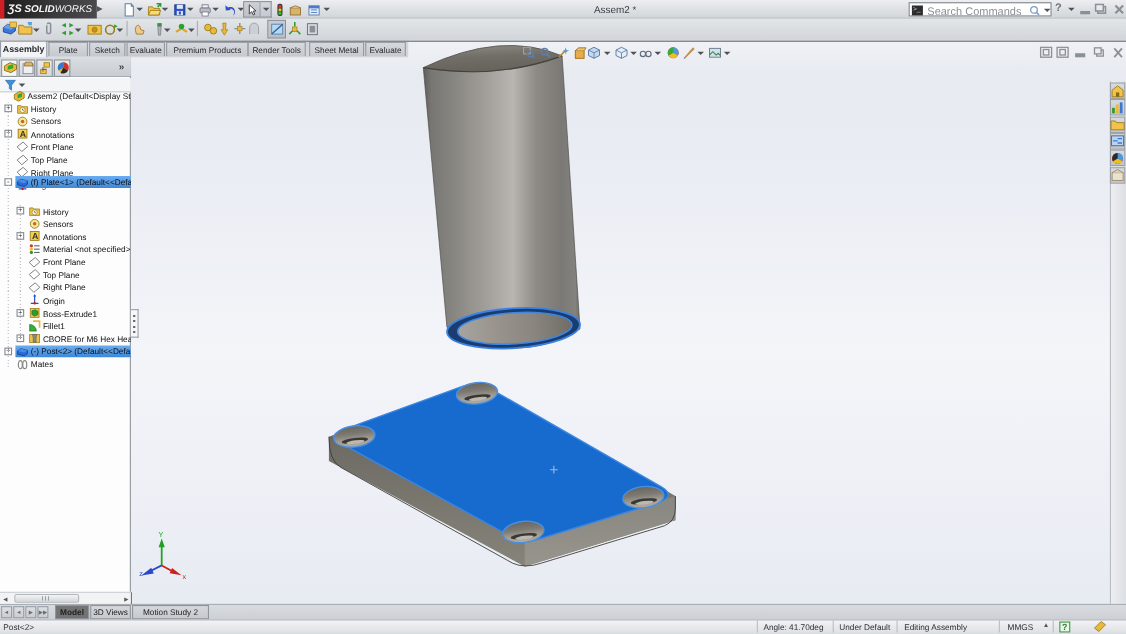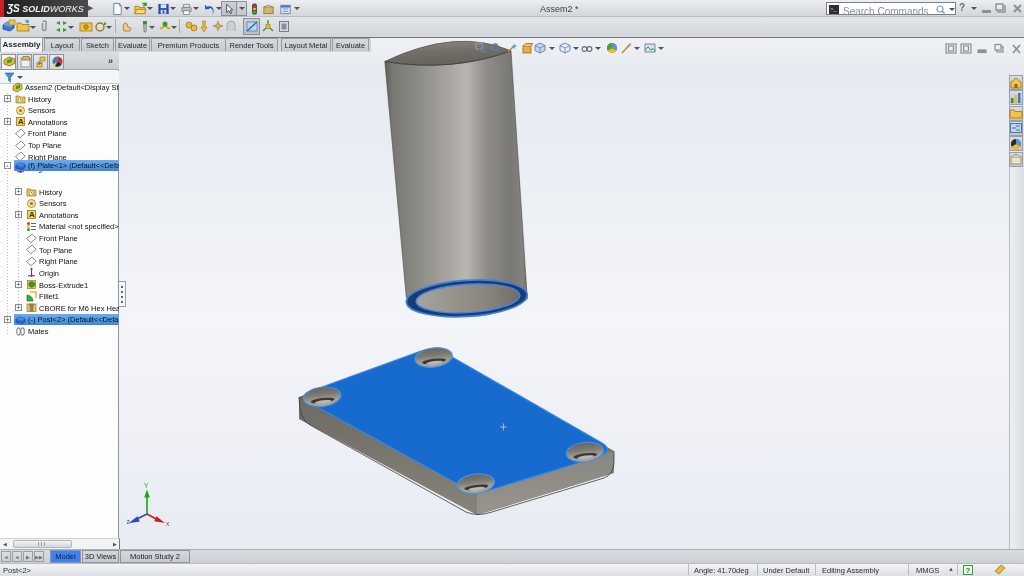--- a/index.html
+++ b/index.html
@@ -54,21 +54,21 @@
 #pscroll .thumb { position:absolute; left:13px; top:1px; width:59px; height:8px; background:linear-gradient(#f2f3f4,#d4d7da); border:1px solid #b2b6bb; border-radius:2px; }
 #pscroll .grip { position:absolute; left:38px; top:3px; width:8px; height:4px; background:repeating-linear-gradient(90deg,#9aa0a6 0 1px, transparent 1px 3px); }
 #pscroll .arr { position:absolute; top:2px; font-size:5px; color:#55595e; }
 
 #grip { left:119px; top:281px; width:7px; height:26px; background:#f6f7f8; border:1px solid #9aa0a7; border-left:none; z-index:6; }
 #grip .dots { position:absolute; left:2px; top:4px; width:2px; height:18px; background:repeating-linear-gradient(#666 0 2px, transparent 2px 5px); }
 
 #bottombar { left:0; top:549px; width:1024px; height:14px; background:linear-gradient(#d8dbdf,#ccd0d4); border-top:1px solid #a9aeb4; }
 .bnav { position:absolute; top:551px; width:10px; height:11px; background:linear-gradient(#dcdfe3,#caced2) ; border:1px solid #9aa0a7; color:#6a6f75; font-size:5px; text-align:center; line-height:11px; }
 .btab { position:absolute; top:550px; height:13px; background:linear-gradient(#d4d7db,#c6c9ce); border:1px solid #8f959c; font-size:7.5px; color:#222; text-align:center; line-height:12px; }
-.btab.active { background:#3b82f6; font-weight:normal; }
+.btab.active { background:#737373; font-weight:bold; }
 
 #statusbar { left:0; top:563px; width:1024px; height:13px; background:linear-gradient(#f2f3f5,#dcdfe3); border-top:1px solid #b8bcc2; font-size:7.5px; color:#2c2f34; }
 #statusbar span { position:absolute; top:1.5px; }
 .ssep { position:absolute; top:1px; width:1px; height:11px; background:#b9bdc3; }
 </style>
 </head>
 <body>
 
 <div class="abs" id="titlebar"></div>
 <div class="abs" id="logo">
@@ -222,26 +222,26 @@
     <svg class="t2-ico abs" style="left:277px;top:19px" width="15" height="15" viewBox="0 0 15 15">
       <rect x="2.5" y="2.5" width="9" height="10" fill="#d8dbe2" stroke="#70747c" stroke-width="0.9"></rect>
       <rect x="4.5" y="4.5" width="5" height="6" fill="#8a8f98"></rect>
     </svg>
   </div>
 
 <div class="abs" id="tabrow" style="z-index:2">
     <div class="tabsbg"></div>
   </div>
 <div class="abs tab active" style="left:0px;width:43px">Assembly</div>
-<div class="abs tab" style="left:44px;width:36px">Layout</div>
+<div class="abs tab" style="left:44px;width:36px">Plate</div>
 <div class="abs tab" style="left:81px;width:33px">Sketch</div>
 <div class="abs tab" style="left:115px;width:35px">Evaluate</div>
 <div class="abs tab" style="left:151px;width:75px">Premium Products</div>
 <div class="abs tab" style="left:225px;width:53px">Render Tools</div>
-<div class="abs tab" style="left:281px;width:50px">Layout Metal</div>
+<div class="abs tab" style="left:281px;width:50px">Sheet Metal</div>
 <div class="abs tab" style="left:332px;width:37px">Evaluate</div>
 
 <div class="abs" id="viewport"></div>
 <svg class="abs" id="scene" style="left:119px;top:37px" width="905" height="512" viewBox="119 37 905 512">
 <defs>
 <linearGradient id="cylbody" x1="0" y1="0" x2="1" y2="0">
   <stop offset="0" stop-color="#5e5c58"></stop>
         <stop offset="0.05" stop-color="#787672"></stop>
   <stop offset="0.22" stop-color="#8b8984"></stop>
         <stop offset="0.45" stop-color="#a8a5a0"></stop>

